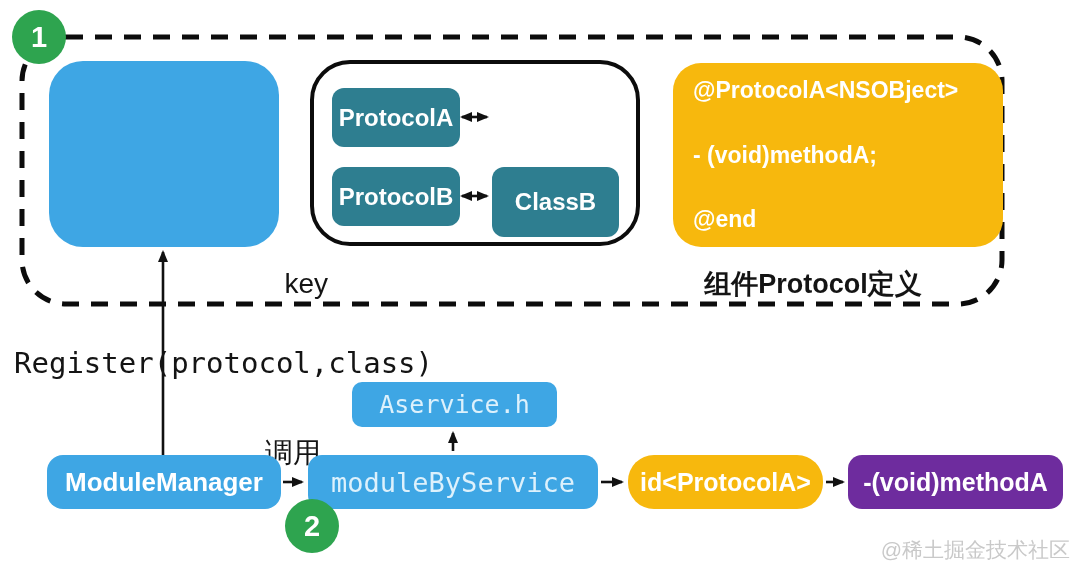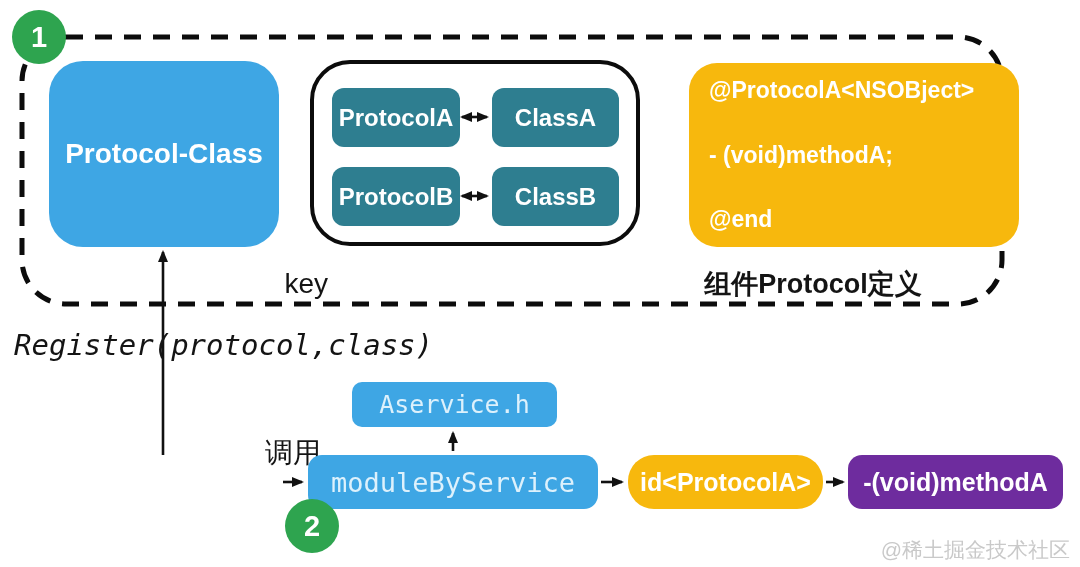--- a/index.html
+++ b/index.html
@@ -52,48 +52,46 @@
     position: absolute;
     left: 310px; top: 60px; width: 330px; height: 186px;
     border: 4px solid #0c0c0c;
     border-radius: 40px;
     background: transparent;
     z-index: 2;
   }
   .proto-a { left: 332px; top: 88px;  width: 128px; height: 59px; }
   .class-a { left: 492px; top: 88px;  width: 127px; height: 59px; }
   .proto-b { left: 332px; top: 167px; width: 128px; height: 59px; }
-  .class-b { left: 492px; top: 167px; width: 127px; height: 59px; }
+  .class-b { left: 492px; top: 167px; width: 127px; height: 70px; }
 
   .protocol-def {
     left: 673px; top: 63px; width: 330px; height: 184px;
     border-radius: 28px;
     flex-direction: column;
     align-items: flex-start;
     justify-content: space-between;
     padding: 14px 20px;
     font-size: 23px; font-weight: 700;
     text-align: left;
-    margin-left: 16px;
   }
 
   .label {
     position: absolute;
     color: #141414;
     z-index: 2;
     white-space: nowrap;
   }
   .key-label    { left: 266px; top: 268px; width: 62px;  text-align: right; font-size: 28px; }
   .value-label  { left: 381px; top: 268px; width: 86px;  text-align: center; font-size: 28px; }
   .def-caption  { left: 693px; top: 266px; width: 240px; text-align: center; font-size: 27px; font-weight: 600; }
   .register-call {
-    left: 14px; top: 328px;
+    left: 14px; top: 346px;
     font-family: "DejaVu Sans Mono", monospace;
     font-size: 29px;
-    font-style: italic;
   }
   .invoke-label { left: 265px; top: 418px; font-size: 28px; margin-top: 16px; }
 
   .header-file {
     left: 352px; top: 382px; width: 205px; height: 45px;
     border-radius: 10px;
     font-family: "DejaVu Sans Mono", monospace;
     font-size: 25px;
     color: #ddf1fc;
   }
@@ -144,44 +142,43 @@
     <line x1="163" y1="455" x2="163" y2="252" marker-end="url(#ah)"></line>
     <line x1="283" y1="482" x2="302" y2="482" marker-end="url(#ah)"></line>
     <line x1="453" y1="451" x2="453" y2="433" marker-end="url(#ah)"></line>
     <line x1="601" y1="482" x2="622" y2="482" marker-end="url(#ah)"></line>
     <line x1="826" y1="482" x2="843" y2="482" marker-end="url(#ah)"></line>
   </svg>
 
   <div class="badge badge-1">1</div>
 
   <div class="box blue map-box">
-    <div>Protocol-Class</div>
   </div>
 
   <div class="table-frame"></div>
   <div class="box teal proto-a">ProtocolA</div>
-  <div class="box teal class-a">ClassA</div>
   <div class="box teal proto-b">ProtocolB</div>
   <div class="box teal class-b">ClassB</div>
 
   <div class="label key-label">key</div>
 
   <div class="box yellow protocol-def">
     <div>@ProtocolA&lt;NSOBject&gt;</div>
     <div>- (void)methodA;</div>
     <div>@end</div>
   </div>
   <div class="label def-caption">组件Protocol定义</div>
 
   <div class="label register-call">Register(protocol,class)</div>
 
   <div class="label invoke-label">调用</div>
 
   <div class="box blue header-file">Aservice.h</div>
 
+  <div class="box blue module-manager">ModuleManager</div>
 
   <div class="box blue module-by-service">moduleByService</div>
 
   <div class="box yellow protocol-instance">id&lt;ProtocolA&gt;</div>
 
   <div class="box purple method-call">-(void)methodA</div>
 
   <div class="badge badge-2">2</div>
 
   <div class="watermark">@稀土掘金技术社区</div>

